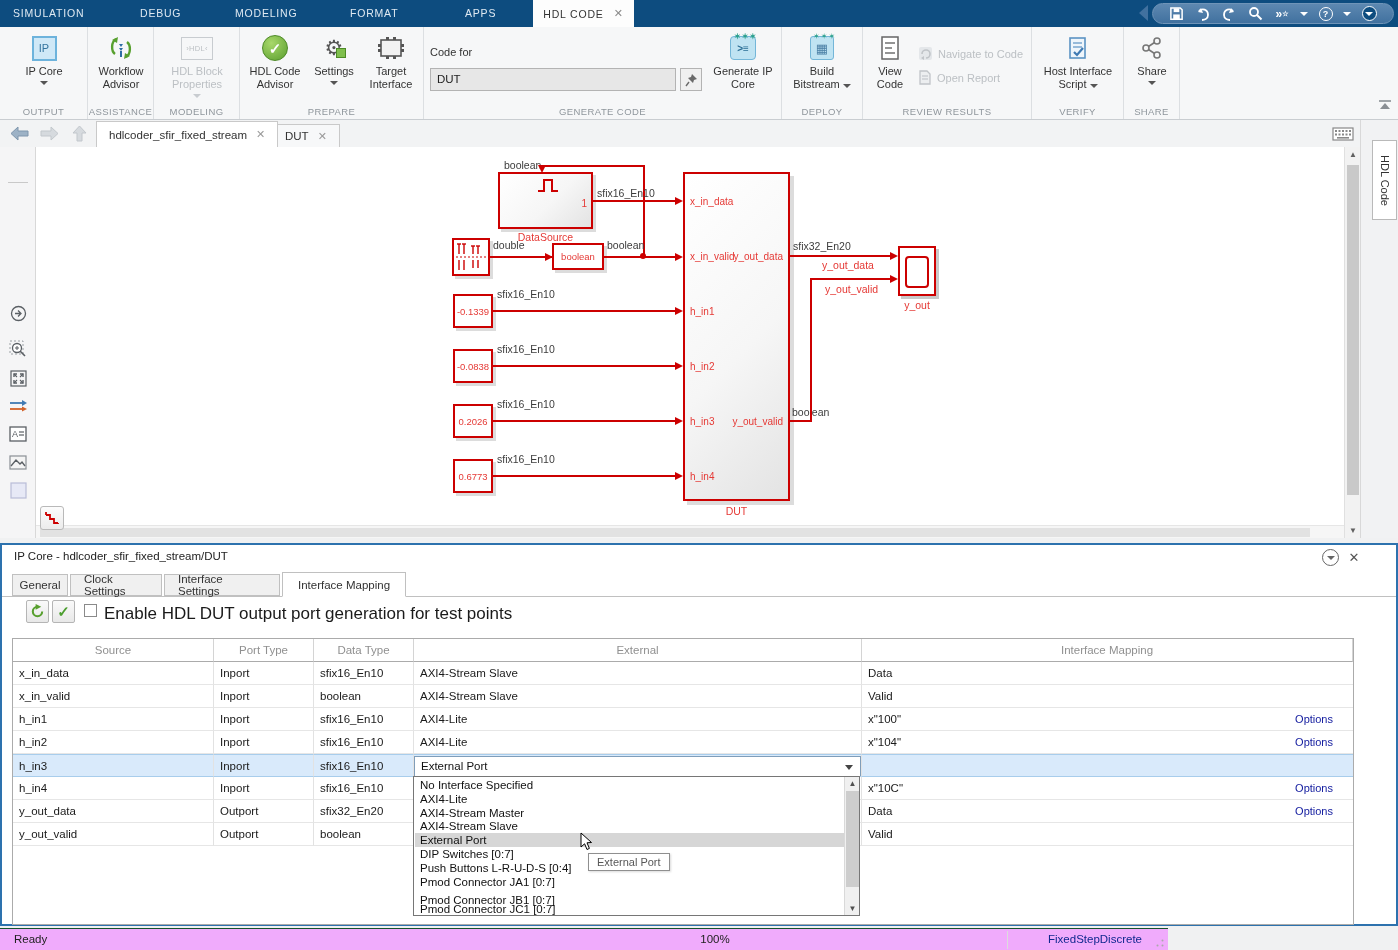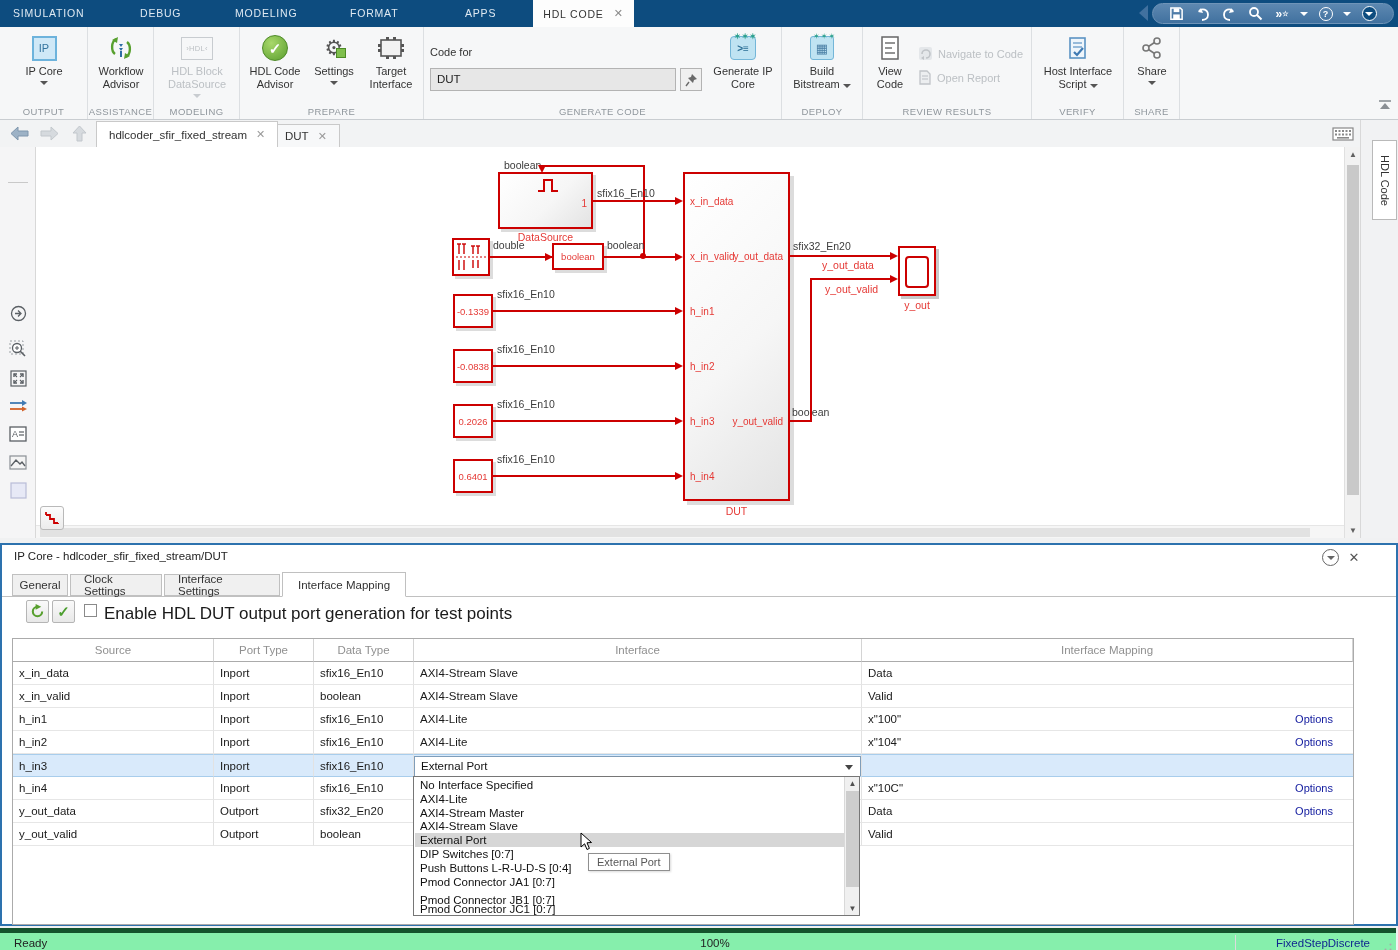--- a/index.html
+++ b/index.html
@@ -89,21 +89,21 @@
   .dd-item{position:absolute;left:1px;width:430px;height:14px;font-size:11.5px;color:#111;line-height:14px;padding-left:5px;white-space:nowrap}
   .dd-item.hl{background:#d6d6d6}
   #dd-scroll{position:absolute;right:0;top:0;width:15px;height:138px;background:#f0f0f0;border-left:1px solid #d9d9d9}
   #dd-thumb{position:absolute;left:1px;top:14px;width:13px;height:96px;background:#cdcdcd}
   .dd-arr{position:absolute;left:0;width:15px;height:13px;display:flex;align-items:center;justify-content:center;color:#505050;font-size:8px}
 
   #tooltip{position:absolute;left:586px;top:308px;background:#fff;border:1px solid #8f8f8f;font-size:11px;color:#575757;padding:2px 8px;z-index:6;box-shadow:1px 1px 2px rgba(0,0,0,.15)}
   #cursor{position:absolute;left:578px;top:287px;z-index:7}
 
   
-  #statusbar{position:absolute;left:0;top:928px;width:1396px;height:22px;background:#86efac;border-top:5px solid #14532d}
+  #statusbar{position:absolute;left:0;top:928px;width:1168px;height:22px;background:#f0abfc;border-top:1px solid #14532d}
   #status-ready{position:absolute;left:14px;top:4px;font-size:11.5px;color:#222}
   #status-zoom{position:absolute;left:675px;top:4px;width:80px;text-align:center;font-size:11.5px;color:#222}
   #status-solver{position:absolute;right:26px;top:4px;font-size:11.5px;color:#10288f}
   .sb-div{position:absolute;top:2px;width:1px;height:18px;background:#dcdcdc}
   #grip{position:absolute;right:4px;top:10px;width:8px;height:8px}
   svg{display:block}
 </style>
 </head>
 <body>
 
@@ -191,21 +191,21 @@
         <span class="caret-g"></span>
       </div>
       <div class="rsec-label">OUTPUT</div>
     </div>
 
     <div class="rsec" style="left:154px;width:86px">
       <div class="rbtn disabled" style="left:3px;top:6px;width:80px">
         <span class="ic">
             <span style="border:1.5px solid #c8ccd0;color:#c4c8cc;font-size:7.5px;padding:4px 4px;letter-spacing:.3px">›HDL‹</span>
           </span>
-        <span>HDL Block DataSource</span>
+        <span>HDL Block Properties</span>
         <span class="caret-g" style="border-top-color:#c8ccd0"></span>
       </div>
       <div class="rsec-label">MODELING</div>
     </div>
 
     <div class="rsec" style="left:240px;width:184px">
       <div class="rbtn" style="left:4px;top:6px;width:62px">
         <span class="ic">
             <span style="width:26px;height:26px;border-radius:50%;background:radial-gradient(circle at 35% 30%,#a8d86a,#5a9e2f);border:1px solid #4d8a26;display:flex;align-items:center;justify-content:center;color:#fff;font-size:15px;font-weight:bold">✓</span>
           </span>
@@ -497,21 +497,21 @@
 
     <div style="position:absolute;left:552px;top:243px;width:52px;height:27px;border:2px solid #c00;background:#fff;box-shadow:3px 3px 0 #dcdcdc;display:flex;align-items:center;justify-content:center;font-size:9.5px;color:#e53935">boolean</div>
     <div class="sig-lbl" style="left:607px;top:239px">boolean</div>
     <div class="hline" style="left:604px;top:256px;width:74px"></div>
     <div class="junction" style="left:640px;top:253px"></div>
     <div class="arr-r" style="left:675px;top:253px"></div>
 
     <div class="const-blk" style="top:294px">-0.1339</div>
     <div class="const-blk" style="top:349px">-0.0838</div>
     <div class="const-blk" style="top:404px">0.2026</div>
-    <div class="const-blk" style="top:459px">0.6401</div>
+    <div class="const-blk" style="top:459px">0.6773</div>
     <div class="sig-lbl" style="left:497px;top:288px">sfix16_En10</div>
     <div class="sig-lbl" style="left:497px;top:343px">sfix16_En10</div>
     <div class="sig-lbl" style="left:497px;top:398px">sfix16_En10</div>
     <div class="sig-lbl" style="left:497px;top:453px">sfix16_En10</div>
     <div class="hline" style="left:493px;top:310px;width:185px"></div>
     <div class="hline" style="left:493px;top:365px;width:185px"></div>
     <div class="hline" style="left:493px;top:420px;width:185px"></div>
     <div class="hline" style="left:493px;top:475px;width:185px"></div>
     <div class="arr-r" style="left:675px;top:307px"></div>
     <div class="arr-r" style="left:675px;top:362px"></div>
@@ -586,21 +586,21 @@
         <span style="color:#4c9e2f;font-size:15px;font-weight:bold">✓</span>
       </div>
     <div id="tp-check"></div>
     <div id="tp-label">Enable HDL DUT output port generation for test points</div>
 
     <div id="table">
         <div class="tr head" style="top: 0px;">
           <div class="td" style="width: 201px;">Source</div>
           <div class="td" style="width: 100px;">Port Type</div>
           <div class="td" style="width: 100px;">Data Type</div>
-          <div class="td" style="width: 448px;">Interface</div>
+          <div class="td" style="width: 448px;">External</div>
           <div class="td" style="width: 491px;">Interface Mapping</div>
         </div>
         <div class="tr" style="top: 23px;">
           <div class="td" style="width: 201px;">x_in_data</div>
           <div class="td" style="width: 100px;">Inport</div>
           <div class="td" style="width: 100px;">sfix16_En10</div>
           <div class="td" style="width: 448px; position: relative;">AXI4-Stream Slave</div>
           <div class="td" style="width: 491px; position: relative; border-right: none;"><span>Data</span></div>
         </div>
         <div class="tr" style="top: 46px;">

